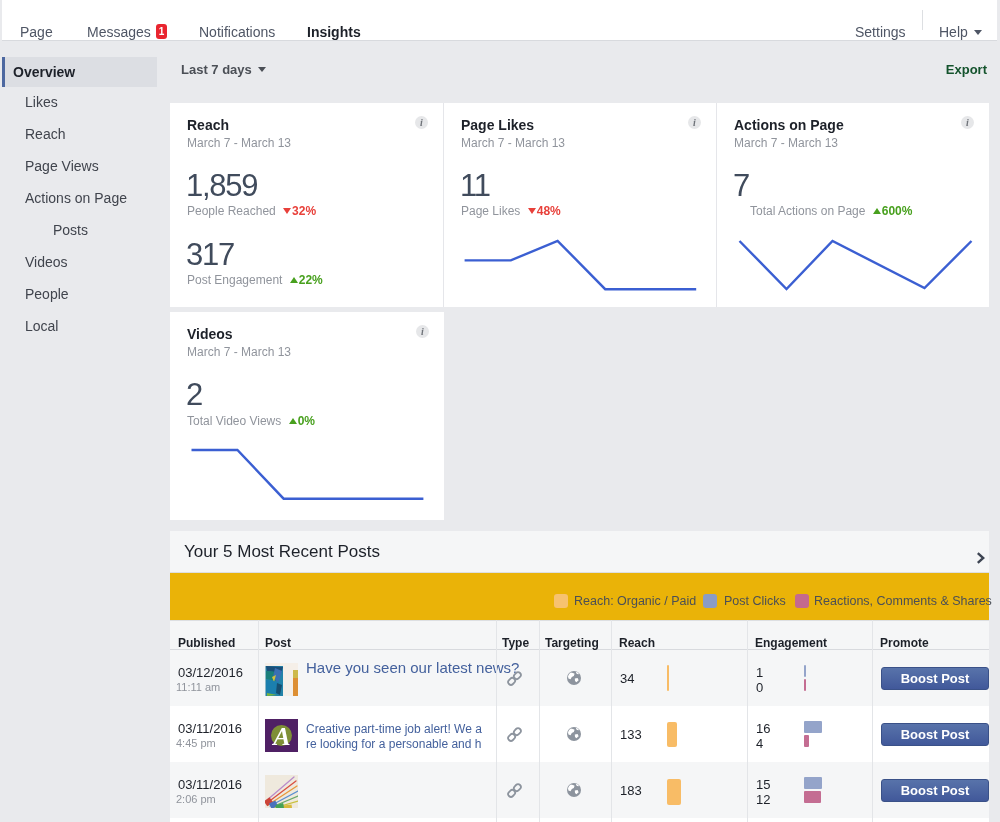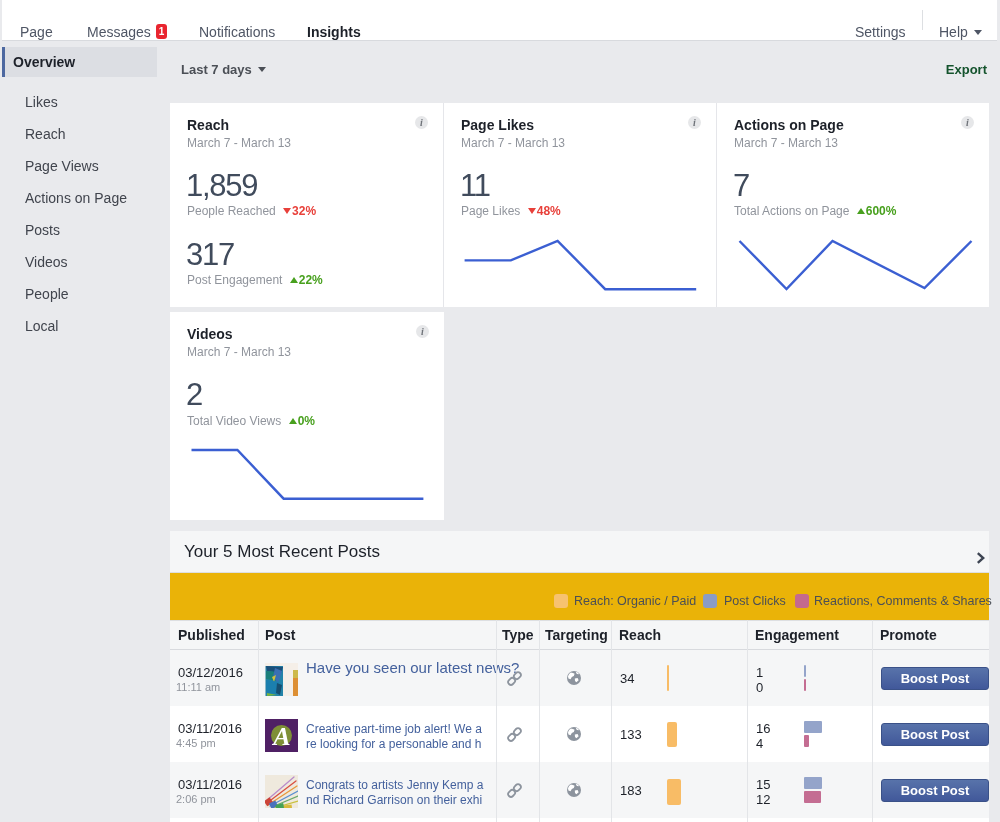--- a/index.html
+++ b/index.html
@@ -35,21 +35,21 @@
 .grn { color:#48a01e; font-weight:bold; }
 .spark { position:absolute; left:0; top:0; }
 
 
 #panel { position:absolute; left:170px; top:531px; width:819px; height:291px; background:#fff; }
 #phead { position:absolute; left:0; top:0; width:819px; height:42px; background:#f5f6f7; border-bottom:1px solid #dddfe2; font-size:17px; color:#1d2129; line-height:42px; padding-left:14px; }
 #legend { position:absolute; left:0; top:42px; width:819px; height:47px; background:#eab308; font-size:12.5px; color:#4b4f56; }
 .lsq { position:absolute; top:21px; width:14px; height:14px; border-radius:3px; }
 .ltx { position:absolute; top:21px; line-height:14px; white-space:nowrap; }
 #thead { position:absolute; left:0; top:89px; width:819px; height:30px; background:#f5f6f7; border-top:1px solid #dddfe2; border-bottom:1px solid #d8dade; }
-#thead span { position:absolute; top:0; line-height:29px; font-size:14px; font-weight:bold; color:#1d2129; }
+#thead span { position:absolute; top:8px; line-height:29px; font-size:12px; font-weight:bold; color:#1d2129; }
 .row { position:absolute; left:0; width:819px; height:56px; }
 .r1 { top:119px; background:#f5f6f7; }
 .r2 { top:175px; background:#fff; }
 .r3 { top:231px; background:#f5f6f7; }
 .r4 { top:287px; background:#fff; height:4px; }
 .date1 { position:absolute; left:8px; top:15px; font-size:13px; color:#1d2129; }
 .date2 { position:absolute; left:6px; top:31px; font-size:11px; color:#90949c; }
 .thumb { position:absolute; left:95px; top:13px; width:33px; height:33px; }
 .ptext { position:absolute; left:136px; font-size:12px; line-height:14.5px; color:#44619d; white-space:nowrap; }
 .icn { position:absolute; }
@@ -67,26 +67,26 @@
 <div id="nav">
   <span class="item" style="left:18px;">Page</span>
   <span class="item" style="left:85px;">Messages<span class="badge">1</span></span>
   <span class="item" style="left:197px;">Notifications</span>
   <span class="item bold" style="left:305px;">Insights</span>
   <span class="item" style="left:853px;">Settings</span>
   <span id="navdiv"></span>
   <span class="item" style="left:937px;">Help<span class="caret"></span></span>
 </div>
 
-<div class="side" id="side-sel" style="top:47px;padding-left:8px;">Overview</div>
+<div class="side" id="side-sel" style="top:57px;padding-left:8px;">Overview</div>
 <div class="side" style="top:88px;">Likes</div>
 <div class="side" style="top:120px;">Reach</div>
 <div class="side" style="top:152px;">Page Views</div>
 <div class="side" style="top:184px;">Actions on Page</div>
-<div class="side" style="top:216px;">Posts</div>
+<div class="side" style="top:216px;margin-left:28px;">Posts</div>
 <div class="side" style="top:248px;">Videos</div>
 <div class="side" style="top:280px;">People</div>
 <div class="side" style="top:312px;">Local</div>
 
 <div id="last7">Last 7 days<span class="caret" style="border-top-color:#4b4f56;"></span></div>
 <div id="export">Export</div>
 
 <div class="card" style="left:170px; top:103px; width:819px; height:204px;">
   <div style="position:absolute; left:273px; top:0; width:1px; height:204px; background:#e5e6ea;"></div>
   <div style="position:absolute; left:546px; top:0; width:1px; height:204px; background:#e5e6ea;"></div>
@@ -111,21 +111,21 @@
   <svg class="spark" width="272" height="204" viewBox="0 0 272 204">
       <polyline points="20.6,157.4 66.8,157.4 113.6,137.8 161.2,186.2 252.2,186.2" fill="none" stroke="#3b5fd2" stroke-width="2.4"></polyline>
     </svg>
 </div>
 
 <div class="card" style="left:717px; top:103px; width:272px; height:204px; background:transparent;">
   <div class="title">Actions on Page</div>
   <div class="date">March 7 - March 13</div>
   <div class="info">i</div>
   <div class="bignum" style="top:65px;">7</div>
-  <div class="lbl" style="top:101px;">Total Actions on Page <span class="up"></span><span class="grn">600%</span></div>
+  <div class="lbl" style="top:101px;margin-left:16px;">Total Actions on Page <span class="up"></span><span class="grn">600%</span></div>
   <svg class="spark" width="272" height="204" viewBox="0 0 272 204">
       <polyline points="22.5,138 69.5,186 115.5,138 207.5,185 254.5,138" fill="none" stroke="#3b5fd2" stroke-width="2.4"></polyline>
     </svg>
 </div>
 
 <div class="card" style="left:170px; top:312px; width:274px; height:208px;">
   <div class="title">Videos</div>
   <div class="date">March 7 - March 13</div>
   <div class="info">i</div>
   <div class="bignum" style="top:65px;">2</div>
@@ -238,21 +238,20 @@
           <line x1="7" y1="32" x2="33" y2="21" stroke="#6aa868"></line>
           <line x1="9" y1="33" x2="33" y2="26" stroke="#c9c13e"></line>
         </g>
         <g>
           <rect x="0" y="24" width="7" height="6" fill="#cc4438" transform="rotate(-35 3 27)"></rect>
           <rect x="5" y="27" width="7" height="6" fill="#4a72bd" transform="rotate(-25 8 30)"></rect>
           <rect x="11" y="29" width="8" height="6" fill="#44a257" transform="rotate(-15 15 32)"></rect>
           <rect x="19" y="30" width="8" height="5" fill="#d8b93c" transform="rotate(-8 23 33)"></rect>
         </g>
       </svg>
-    <div class="ptext" style="top:16px;">Congrats to artists Jenny Kemp a<br>nd Richard Garrison on their exhi</div>
     <svg class="icn" style="left:337px; top:21px;" width="15" height="15" viewBox="0 0 16 16">
         <g stroke="#8d949e" stroke-width="1.9" fill="none" transform="rotate(45 8 8)">
           <rect x="5" y="-0.3" width="6" height="7.9" rx="3"></rect>
           <rect x="5" y="8.4" width="6" height="7.9" rx="3"></rect>
         </g>
       </svg>
     <svg class="icn" style="left:397px; top:21px;" width="14" height="14" viewBox="0 0 14 14">
         <circle cx="7" cy="7" r="7" fill="#8d949e"></circle>
         <path d="M1 5.2 Q1.8 2.8 3.8 1.6 L6 2 L7.6 2.8 L6.8 5 L4.8 6 L3.6 8.2 L1.4 7.6 Z" fill="#fff"></path>
         <path d="M7.8 7.4 L10.6 7 L11.6 9.2 L9.4 11.2 L8 10 Z" fill="#fff"></path>

